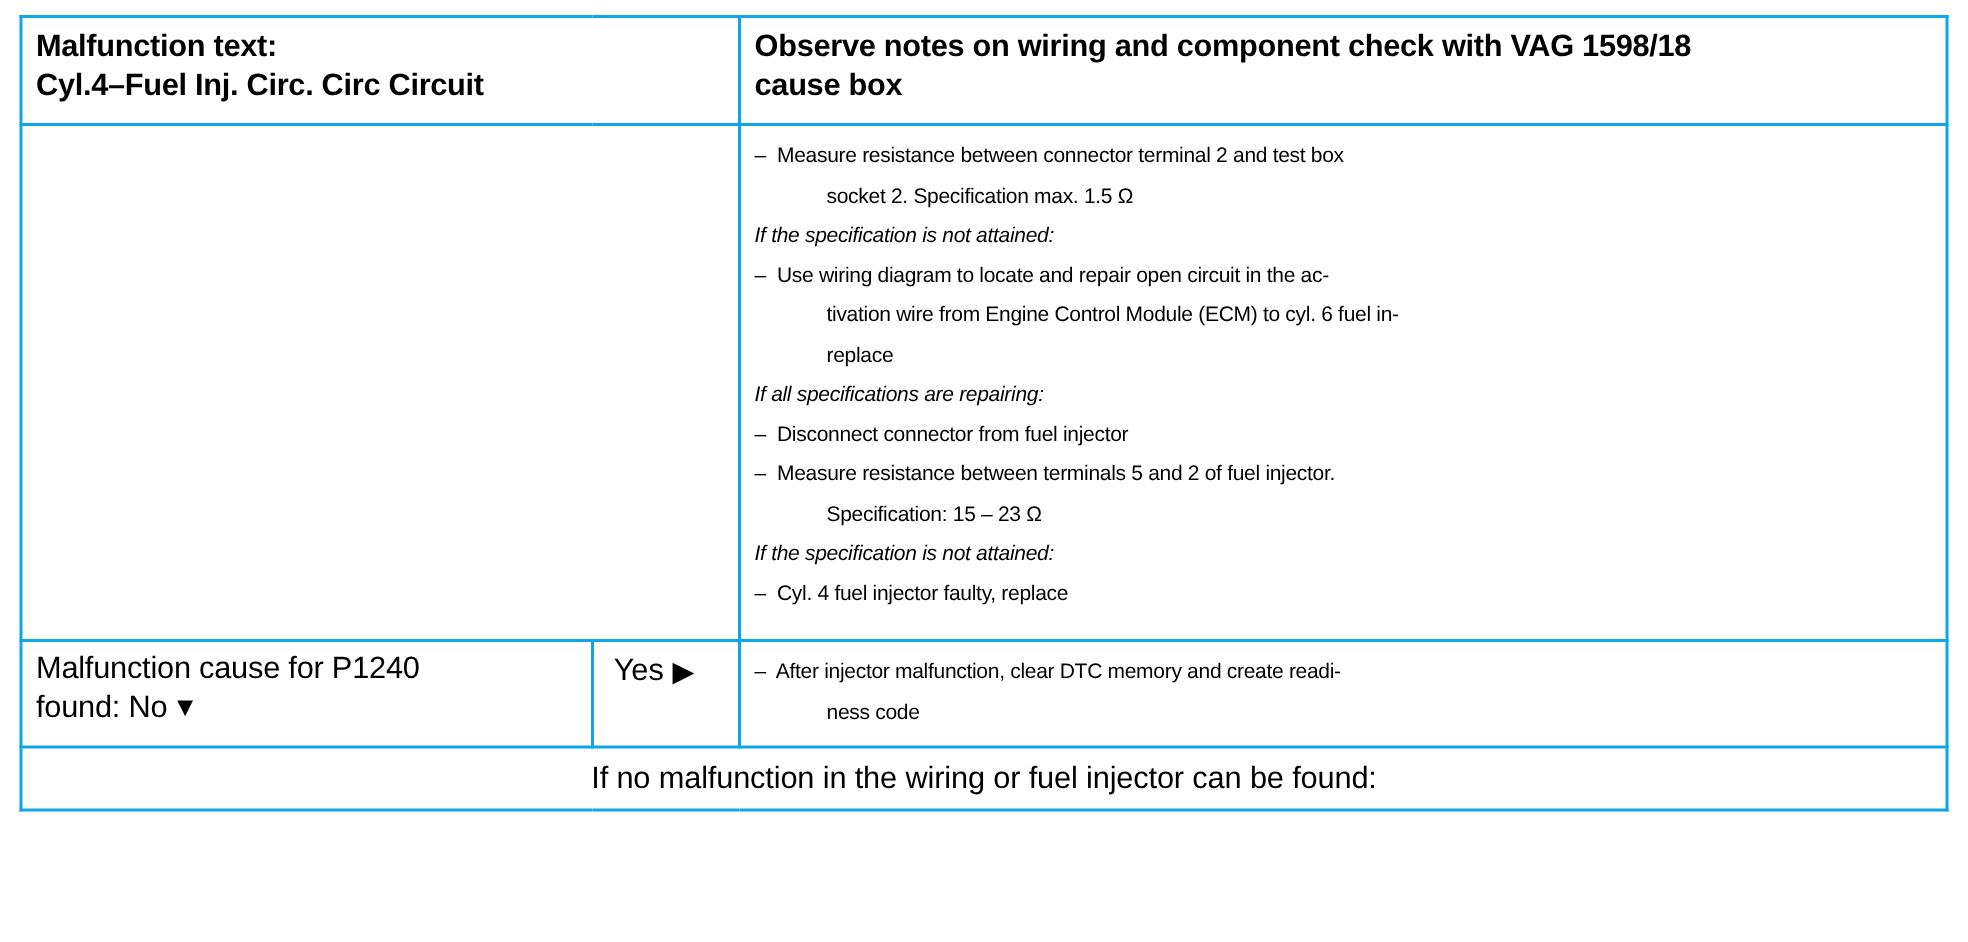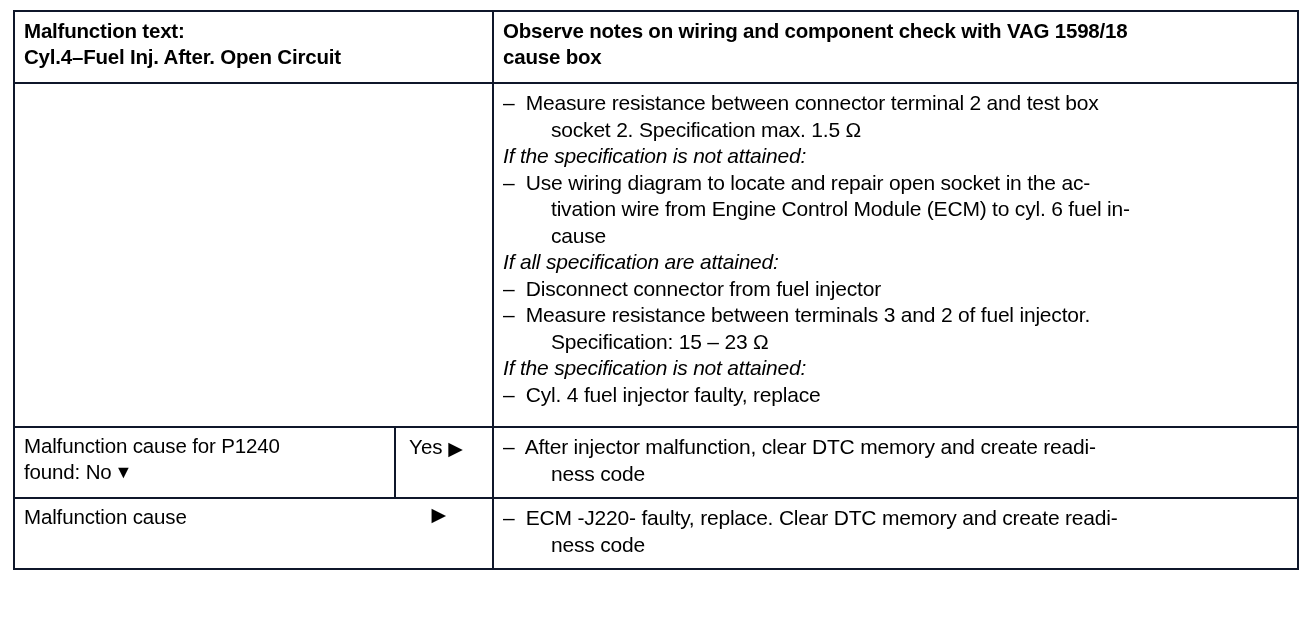--- a/index.html
+++ b/index.html
@@ -26,21 +26,21 @@
     position: absolute;
     left: 13px;
     top: 10px;
     width: 1284px;
     border-collapse: collapse;
     table-layout: fixed;
     background: #ffffff;
   }
 
   table.dtc-table td {
-    border: 2px solid #0f172a;
+    border: 2px solid #0ea5e9;
     vertical-align: top;
     padding: 0;
     background: #ffffff;
   }
 
   
   col.c-left   { width: 381px; }
   col.c-yes    { width: 98px;  }
   col.c-right  { width: 805px; }
 
@@ -57,21 +57,21 @@
     font-weight: bold;
     font-size: 20.5px;
     line-height: 26px;
     padding: 6px 8px 7px 9px;
     letter-spacing: -0.2px;
   }
 
   
   .steps {
     padding: 6px 8px 8px 9px;
-    font-size: 21px;
+    font-size: 14px;
     line-height: 26.5px;
     letter-spacing: -0.2px;
   }
   .steps .dash-item {
     display: block;
     padding-left: 24px;
     text-indent: -24px;
     white-space: nowrap;
   }
   .steps .dash-item .cont {
@@ -138,41 +138,41 @@
       <col class="c-left">
       <col class="c-yes">
       <col class="c-right">
     </colgroup>
     <tbody>
 
       <tr class="r-header">
         <td colspan="2">
           <div class="hdr-cell">
             <div>Malfunction text:</div>
-            <div>Cyl.4–Fuel Inj. After. Open Circuit</div>
+            <div>Cyl.4–Fuel Inj. Circ. Circ Circuit</div>
           </div>
         </td>
         <td>
           <div class="hdr-cell">
             <div>Observe notes on wiring and component check with VAG 1598/18</div>
             <div>cause box</div>
           </div>
         </td>
       </tr>
 
       <tr class="r-steps">
         <td colspan="2" class="spacer-cell"></td>
         <td>
           <div class="steps" id="steps-container">
               <span class="dash-item"><span>–</span>&nbsp; <span>Measure resistance between connector terminal 2 and test box</span><span class="cont">socket 2.  Specification max. 1.5 Ω</span></span>
               <span class="plain">If the specification is not attained:</span>
-              <span class="dash-item"><span>–</span>&nbsp; <span>Use wiring diagram to locate and repair open socket in the ac-</span><span class="cont">tivation wire from Engine Control Module (ECM) to cyl. 6 fuel in-</span><span class="cont">cause</span></span>
-              <span class="plain">If all specification are attained:</span>
+              <span class="dash-item"><span>–</span>&nbsp; <span>Use wiring diagram to locate and repair open circuit in the ac-</span><span class="cont">tivation wire from Engine Control Module (ECM) to cyl. 6 fuel in-</span><span class="cont">replace</span></span>
+              <span class="plain">If all specifications are repairing:</span>
               <span class="dash-item"><span>–</span>&nbsp; <span>Disconnect connector from fuel injector</span></span>
-              <span class="dash-item"><span>–</span>&nbsp; <span>Measure resistance between terminals 3 and 2 of fuel injector.</span><span class="cont">Specification: 15 – 23 Ω</span></span>
+              <span class="dash-item"><span>–</span>&nbsp; <span>Measure resistance between terminals 5 and 2 of fuel injector.</span><span class="cont">Specification: 15 – 23 Ω</span></span>
               <span class="plain">If the specification is not attained:</span>
               <span class="dash-item"><span>–</span>&nbsp; <span>Cyl. 4 fuel injector faulty, replace</span></span>
             </div>
         </td>
       </tr>
 
       <tr class="r-cause1">
         <td>
           <div class="cell">
             <div>Malfunction cause for P1240</div>
@@ -182,31 +182,23 @@
         <td>
           <div class="yes-cell"><span>Yes</span>&nbsp;<span class="arrow">▶</span></div>
         </td>
         <td>
           <div class="steps">
             <span class="dash-item"><span>–</span>&nbsp; <span>After injector malfunction, clear DTC memory and create readi-</span><span class="cont">ness code</span></span>
           </div>
         </td>
       </tr>
 
-
-      <tr class="r-cause2">
-        <td colspan="2">
-          <div class="cell" style="position:relative;">
-            <span>Malfunction cause</span>
-            <span class="arrow" style="position:absolute; right:46px; top:5px;">▶</span>
-          </div>
-        </td>
-        <td>
-          <div class="steps">
-            <span class="dash-item"><span>–</span>&nbsp; <span>ECM -J220- faulty, replace.  Clear DTC memory and create readi-</span><span class="cont">ness code</span></span>
-          </div>
-        </td>
-      </tr>
+      <tr class="r-banner">
+        <td colspan="3">
+          <div class="banner">If no malfunction in the wiring or fuel injector can be found:</div>
+        </td>
+      </tr>
+
 
     </tbody>
   </table>
 
 </div>
 
 </body></html>

